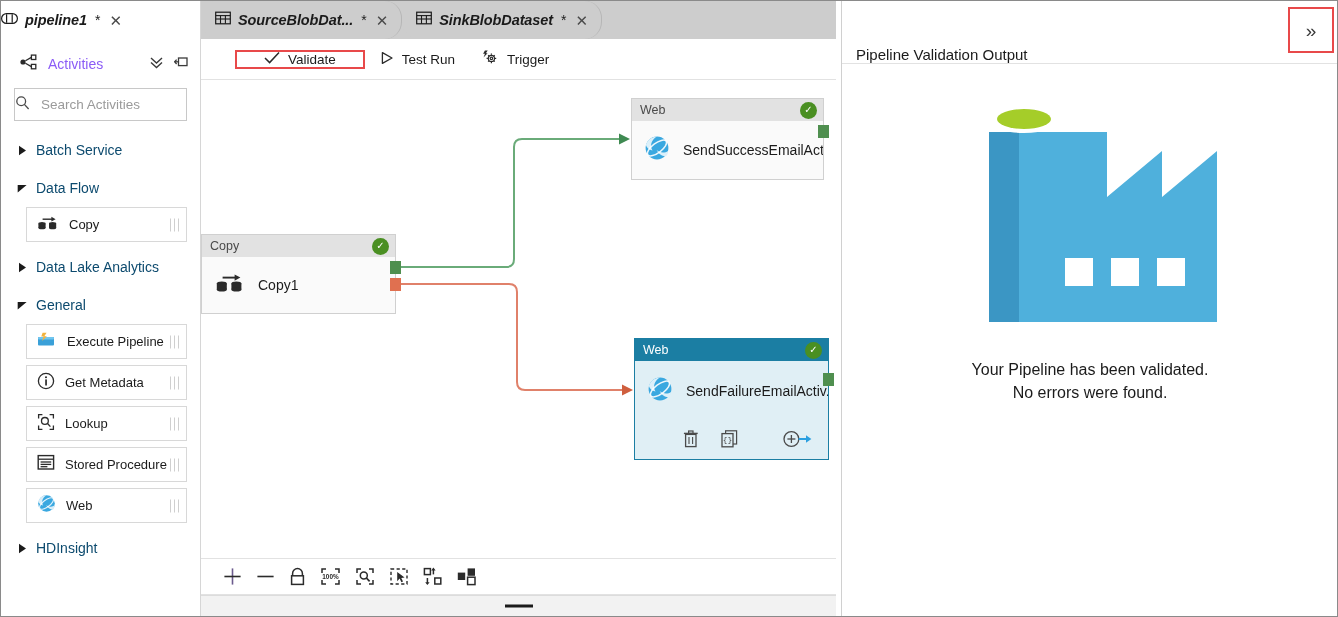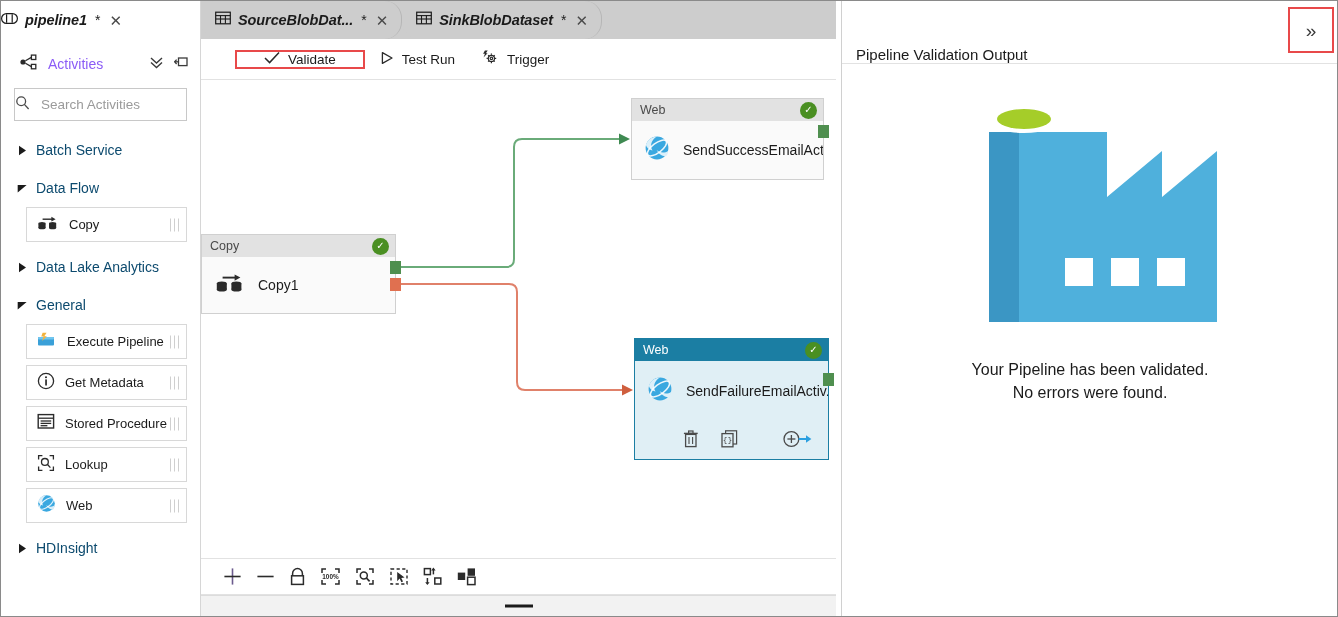--- a/index.html
+++ b/index.html
@@ -401,50 +401,50 @@
         <span class="act-label">Get Metadata</span>
         <span class="grip">
             <i></i>
             <i></i>
             <i></i>
           </span>
       </div>
 
       <div class="act-item">
         <span>
-          <svg width="18" height="17" viewBox="0 0 18 17">
-            <rect x="1.2" y="1.6" width="15.4" height="13.4" fill="none" stroke="#2b2b2b" stroke-width="1.4"></rect>
-            <line x1="1.2" y1="5.2" x2="16.6" y2="5.2" stroke="#2b2b2b" stroke-width="1.3"></line>
-            <line x1="3.6" y1="8" x2="14.2" y2="8" stroke="#2b2b2b" stroke-width="1.3"></line>
-            <line x1="3.6" y1="10.4" x2="14.2" y2="10.4" stroke="#2b2b2b" stroke-width="1.3"></line>
-            <line x1="3.6" y1="12.7" x2="10.4" y2="12.7" stroke="#2b2b2b" stroke-width="1.3"></line>
-          </svg>
-        </span>
-        <span class="act-label">Stored Procedure</span>
-        <span class="grip">
-            <i></i>
-            <i></i>
-            <i></i>
-          </span>
-      </div>
-
-      <div class="act-item">
-        <span>
           <svg width="18" height="18" viewBox="0 0 18 18">
             <g stroke="#2b2b2b" stroke-width="1.3" fill="none">
               <polyline points="5.4,1.6 1.6,1.6 1.6,5.4"></polyline>
               <polyline points="12.6,1.6 16.4,1.6 16.4,5.4"></polyline>
               <polyline points="5.4,16.4 1.6,16.4 1.6,12.6"></polyline>
               <polyline points="12.6,16.4 16.4,16.4 16.4,12.6"></polyline>
             </g>
             <circle cx="7.9" cy="7.9" r="3.4" fill="none" stroke="#2b2b2b" stroke-width="1.3"></circle>
             <line x1="10.3" y1="10.3" x2="13.4" y2="13.6" stroke="#2b2b2b" stroke-width="1.3"></line>
           </svg>
         </span>
         <span class="act-label">Lookup</span>
+        <span class="grip">
+            <i></i>
+            <i></i>
+            <i></i>
+          </span>
+      </div>
+
+      <div class="act-item">
+        <span>
+          <svg width="18" height="17" viewBox="0 0 18 17">
+            <rect x="1.2" y="1.6" width="15.4" height="13.4" fill="none" stroke="#2b2b2b" stroke-width="1.4"></rect>
+            <line x1="1.2" y1="5.2" x2="16.6" y2="5.2" stroke="#2b2b2b" stroke-width="1.3"></line>
+            <line x1="3.6" y1="8" x2="14.2" y2="8" stroke="#2b2b2b" stroke-width="1.3"></line>
+            <line x1="3.6" y1="10.4" x2="14.2" y2="10.4" stroke="#2b2b2b" stroke-width="1.3"></line>
+            <line x1="3.6" y1="12.7" x2="10.4" y2="12.7" stroke="#2b2b2b" stroke-width="1.3"></line>
+          </svg>
+        </span>
+        <span class="act-label">Stored Procedure</span>
         <span class="grip">
             <i></i>
             <i></i>
             <i></i>
           </span>
       </div>
 
       <div class="act-item">
         <span>
           <svg width="19" height="19" viewBox="0 0 19 19">

